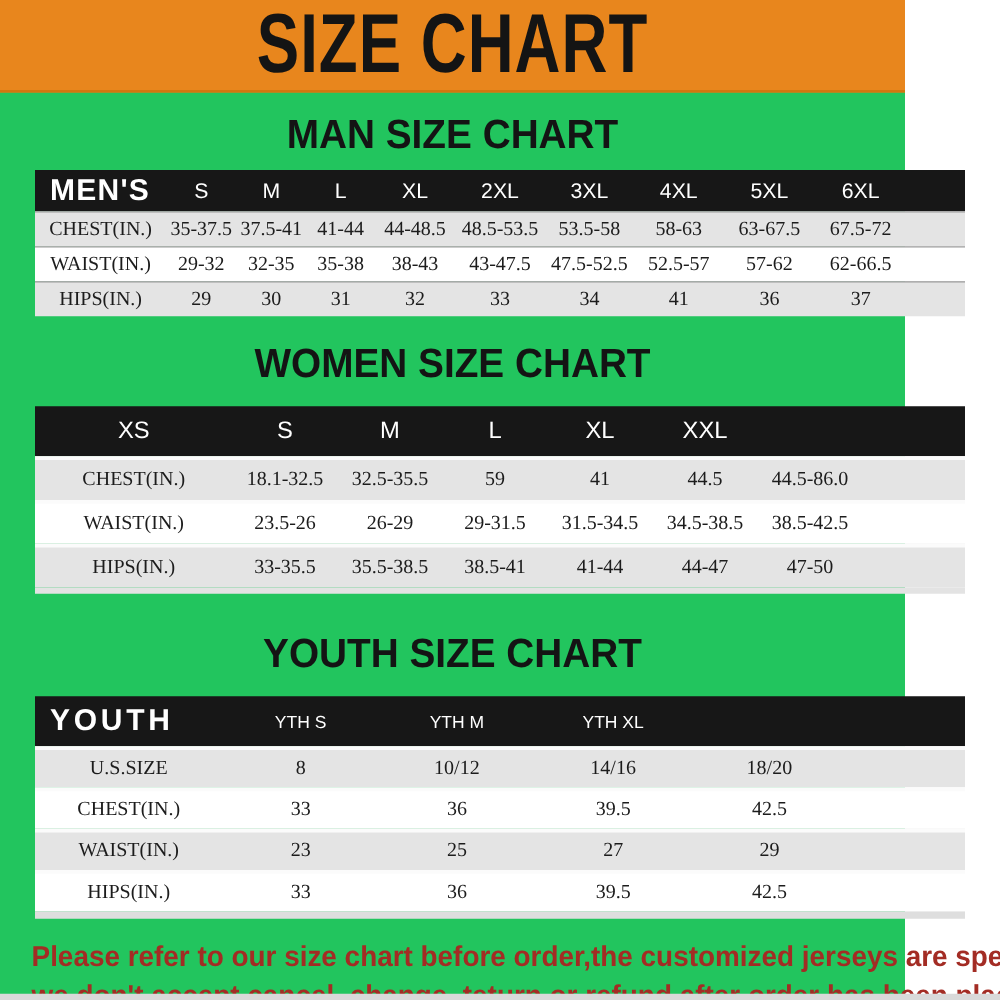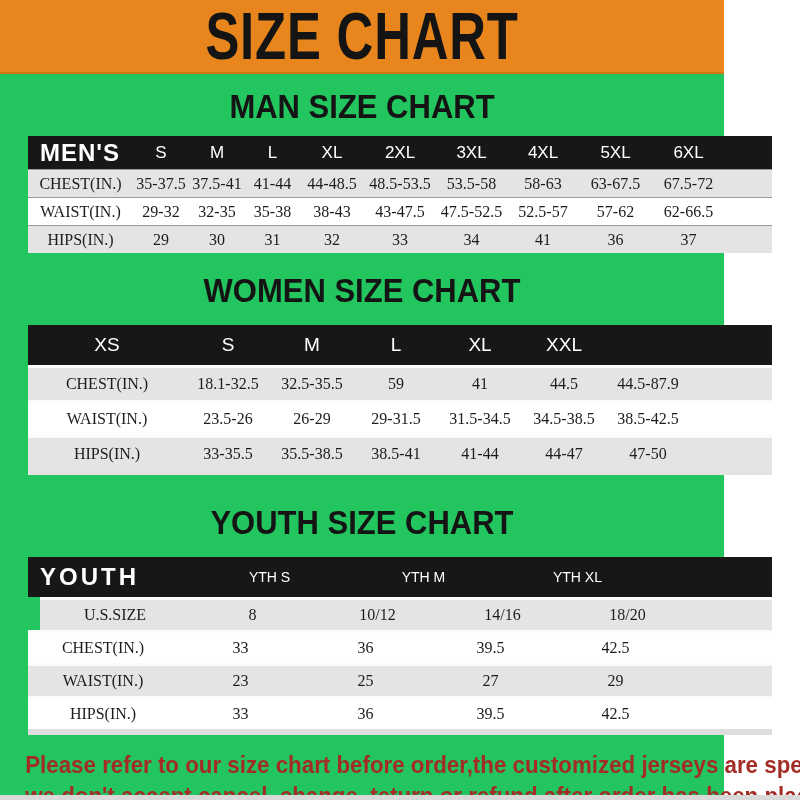--- a/index.html
+++ b/index.html
@@ -185,21 +185,21 @@
         <div class="tcell hcol">XL</div>
         <div class="tcell hcol">XXL</div>
       </div>
       <div class="trow drow alt" style="grid-template-columns: 158px 84px 84px 84px 84px 84px 84px 1fr;">
         <div class="tcell rlabel">CHEST(IN.)</div>
         <div class="tcell vcell">18.1-32.5</div>
         <div class="tcell vcell">32.5-35.5</div>
         <div class="tcell vcell">59</div>
         <div class="tcell vcell">41</div>
         <div class="tcell vcell">44.5</div>
-        <div class="tcell vcell">44.5-87.9</div>
+        <div class="tcell vcell">44.5-86.0</div>
       </div>
       <div class="trow drow" style="grid-template-columns: 158px 84px 84px 84px 84px 84px 84px 1fr;">
         <div class="tcell rlabel">WAIST(IN.)</div>
         <div class="tcell vcell">23.5-26</div>
         <div class="tcell vcell">26-29</div>
         <div class="tcell vcell">29-31.5</div>
         <div class="tcell vcell">31.5-34.5</div>
         <div class="tcell vcell">34.5-38.5</div>
         <div class="tcell vcell">38.5-42.5</div>
       </div>
@@ -209,27 +209,27 @@
         <div class="tcell vcell">35.5-38.5</div>
         <div class="tcell vcell">38.5-41</div>
         <div class="tcell vcell">41-44</div>
         <div class="tcell vcell">44-47</div>
         <div class="tcell vcell">47-50</div>
       </div>
     </div>
 
   <div class="section-heading heading-youth">YOUTH SIZE CHART</div>
   <div class="sizetable t-youth">
-      <div class="trow thead" style="grid-template-columns: 150px 125px 125px 125px 125px 1fr; gap: 29px;">
+      <div class="trow thead" style="grid-template-columns: 150px 125px 125px 125px 125px 1fr;">
         <div class="tcell hlabel">YOUTH</div>
         <div class="tcell hcol">YTH S</div>
         <div class="tcell hcol">YTH M</div>
         <div class="tcell hcol">YTH XL</div>
       </div>
-      <div class="trow drow alt" style="grid-template-columns: 150px 125px 125px 125px 125px 1fr; margin-left: 12px;">
+      <div class="trow drow alt" style="grid-template-columns: 150px 125px 125px 125px 125px 1fr;">
         <div class="tcell rlabel">U.S.SIZE</div>
         <div class="tcell vcell">8</div>
         <div class="tcell vcell">10/12</div>
         <div class="tcell vcell">14/16</div>
         <div class="tcell vcell">18/20</div>
       </div>
       <div class="trow drow" style="grid-template-columns: 150px 125px 125px 125px 125px 1fr;">
         <div class="tcell rlabel">CHEST(IN.)</div>
         <div class="tcell vcell">33</div>
         <div class="tcell vcell">36</div>

